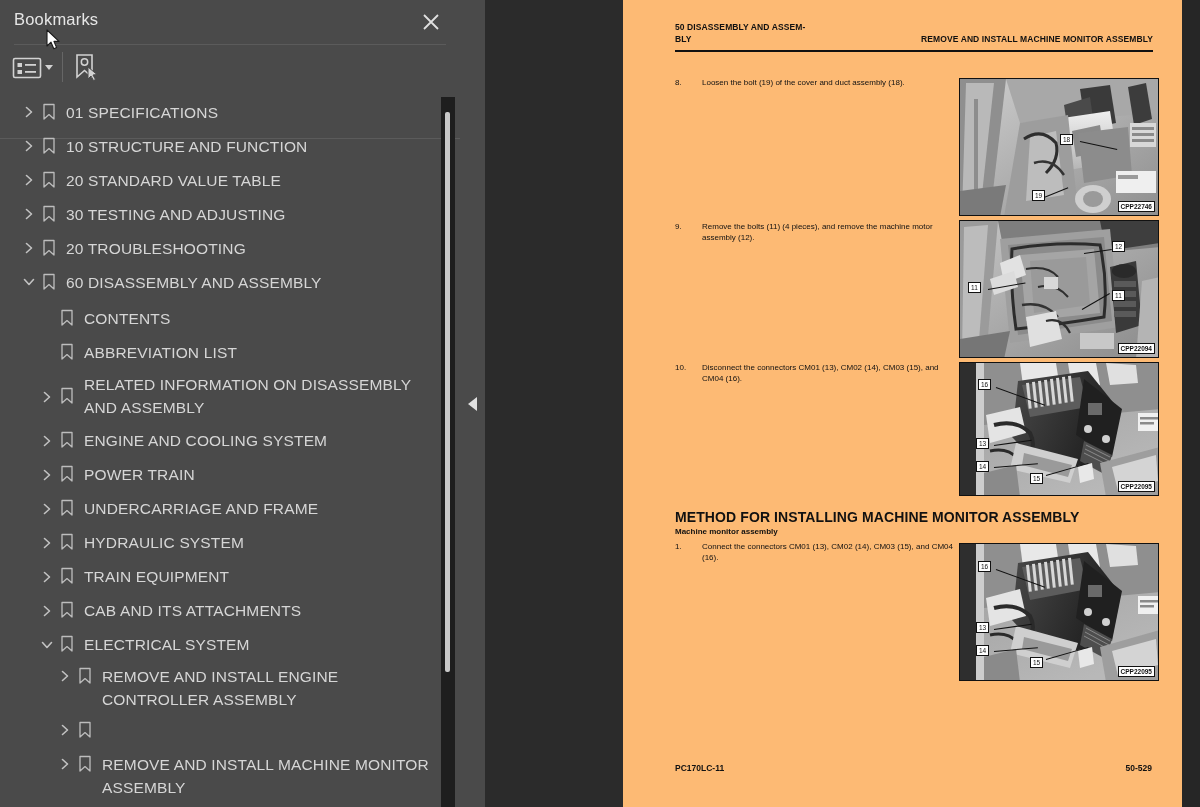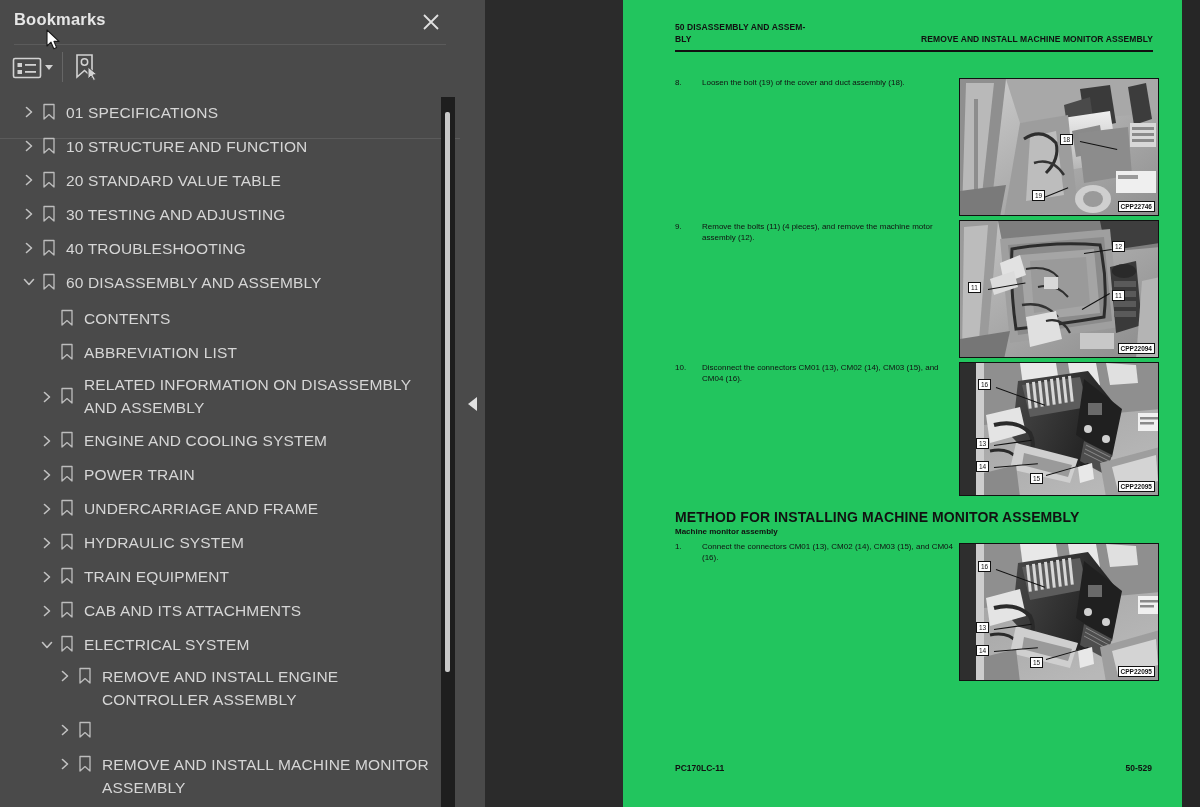--- a/index.html
+++ b/index.html
@@ -16,21 +16,21 @@
     position: absolute; left: 0; top: 0;
     width: 460px; height: 807px;
     background: #4a4a4a;
     overflow: hidden;
   }
   #sidebar-header {
     position: relative; height: 45px;
     padding: 10px 14px 0 14px;
   }
   #panel-title {
-    font-size: 16.5px; color: #e6e6e6; letter-spacing: .2px; font-weight: bold;
+    font-size: 16.5px; color: #e6e6e6; letter-spacing: .2px;
   }
   #close-icon {
     position: absolute; right: 18px; top: 11px;
     width: 22px; height: 22px; cursor: pointer;
   }
   #close-icon svg { display:block; }
   #hdr-divider {
     position: absolute; left: 14px; top: 44px; width: 432px; height: 1px;
     background: #5b5b5b;
   }
@@ -112,21 +112,21 @@
   }
   #right-strip {
     position: absolute; left: 1182px; top: 0;
     width: 18px; height: 807px; background: #262626;
   }
 
   
   #page {
     position: absolute; left: 623px; top: 0;
     width: 559px; height: 807px;
-    background: #22c55e; overflow: hidden;
+    background: #fdba74; overflow: hidden;
   }
   #doc-header {
     position: absolute; left: 52px; top: 22px; width: 478px;
   }
   #hdr-left {
     position: absolute; left: 0; top: 0; width: 230px;
     font-size: 8.5px; font-weight: bold; color: #111;
     line-height: 11.5px; letter-spacing: .1px;
   }
   #hdr-right {
@@ -300,21 +300,21 @@
           <div class="twisty">
             <svg width="14" height="14" viewBox="0 0 14 14">
               <path d="M4.5 2.5 L9.5 7 L4.5 11.5" fill="none" stroke="#c2c2c2" stroke-width="1.6" stroke-linecap="round" stroke-linejoin="round"></path>
             </svg>
           </div>
           <div class="bm-ico">
             <svg width="14" height="18" viewBox="0 0 14 18">
               <path d="M2 1.5 L12 1.5 L12 16 L7 11.6 L2 16 Z" fill="none" stroke="#bdbdbd" stroke-width="1.3" stroke-linejoin="round"></path>
             </svg>
           </div>
-          <div class="lbl">40 TROUBLESHOOTING</div>
+          <div class="lbl">20 TROUBLESHOOTING</div>
         </div>
         <div class="node depth0">
           <div class="twisty">
             <svg width="14" height="14" viewBox="0 0 14 14">
               <path d="M2.5 4.5 L7 9.5 L11.5 4.5" fill="none" stroke="#c2c2c2" stroke-width="1.6" stroke-linecap="round" stroke-linejoin="round"></path>
             </svg>
           </div>
           <div class="bm-ico">
             <svg width="14" height="18" viewBox="0 0 14 18">
               <path d="M2 1.5 L12 1.5 L12 16 L7 11.6 L2 16 Z" fill="none" stroke="#bdbdbd" stroke-width="1.3" stroke-linejoin="round"></path>

